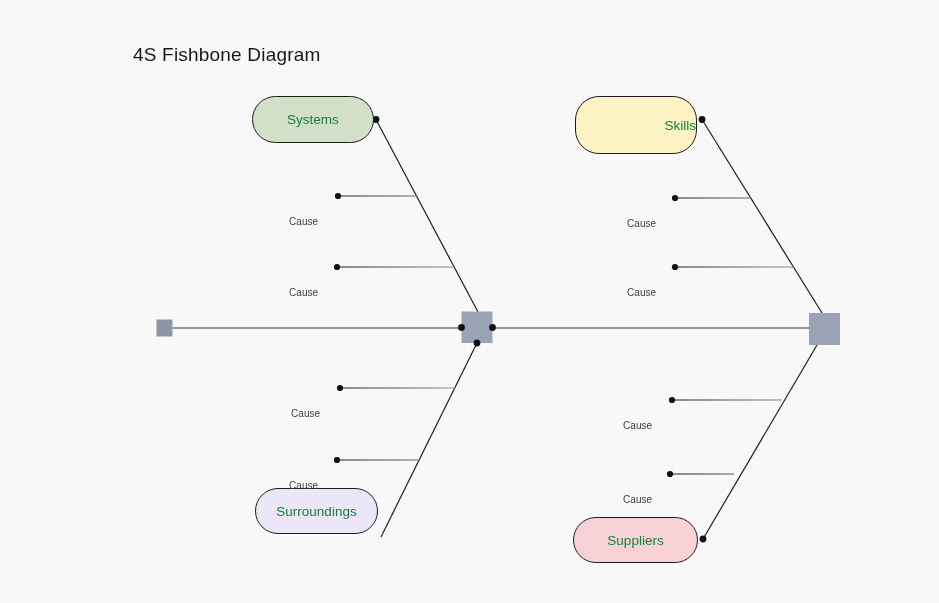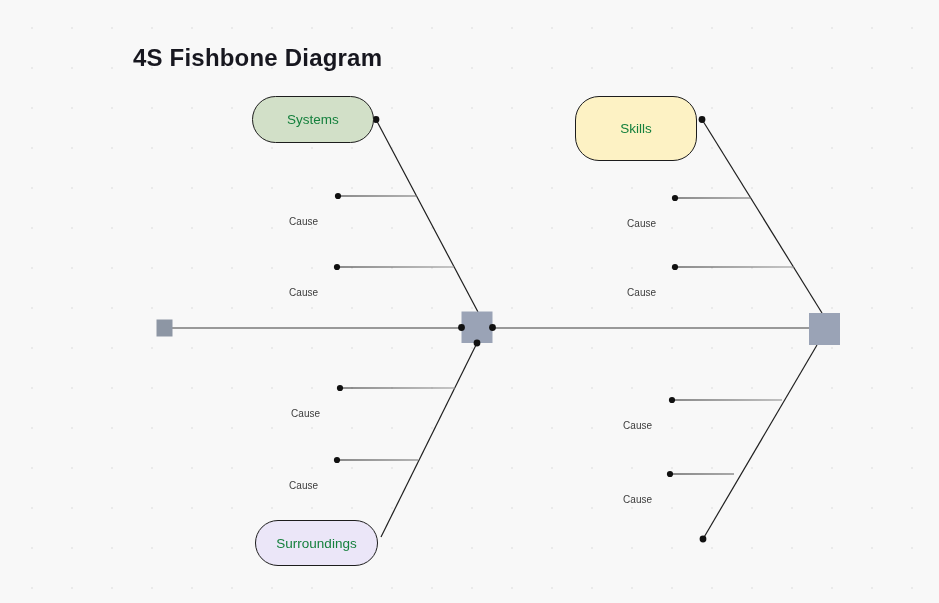--- a/index.html
+++ b/index.html
@@ -9,32 +9,32 @@
     background-color:#f8f8f8;
     background-image:radial-gradient(circle,#eaeaea 1.1px,transparent 1.2px);
     background-size:40px 40px;
     background-position:12px 8px;
     font-family:"Liberation Sans",sans-serif;
     overflow:hidden;
   }
   .wires{position:absolute;left:0;top:0;}
   .title{
     position:absolute;left:133px;top:44px;
-    font-size:24px;font-weight:700;color:#17171f;letter-spacing:.2px;
+    font-size:19px;font-weight:400;color:#17171f;letter-spacing:.2px;
   }
   .pill{
     position:absolute;
     border:1.5px solid #1d1d1d;border-radius:24px;
     display:flex;align-items:center;justify-content:center;
     font-size:13.5px;color:#15803d;
     box-sizing:border-box;
   }
   .pill-systems{left:252px;top:96px;width:122px;height:47px;}
-  .pill-skills{left:575px;top:96px;width:122px;height:65px;}
-  .pill-surroundings{left:255px;top:520px;width:123px;height:46px;}
+  .pill-skills{left:575px;top:96px;width:122px;height:58px;justify-content:flex-end;}
+  .pill-surroundings{left:255px;top:488px;width:123px;height:46px;}
   .pill-suppliers{left:573px;top:517px;width:125px;height:46px;}
   .cause{
     position:absolute;width:50px;text-align:right;
     font-size:10px;line-height:12px;color:#3c3c3c;margin-top:26px;
   }
   .c1{left:268px;top:190px;}
   .c2{left:268px;top:261px;}
   .c3{left:270px;top:382px;}
   .c4{left:268px;top:454px;}
   .c5{left:606px;top:192px;}
@@ -99,20 +99,23 @@
 
   <div class="pill pill-systems" style="background-color: rgb(210, 224, 200);">
     <span>Systems</span>
   </div>
   <div class="pill pill-skills" style="background-color: rgb(253, 242, 196);">
     <span>Skills</span>
   </div>
   <div class="pill pill-surroundings" style="background-color: rgb(235, 230, 248);">
     <span>Surroundings</span>
   </div>
+  <div class="pill pill-suppliers" style="background-color: rgb(248, 210, 214);">
+    <span>Suppliers</span>
+  </div>
 
   <div class="cause c1">Cause</div>
   <div class="cause c2">Cause</div>
   <div class="cause c3">Cause</div>
   <div class="cause c4">Cause</div>
   <div class="cause c5">Cause</div>
   <div class="cause c6">Cause</div>
   <div class="cause c7">Cause</div>
   <div class="cause c8">Cause</div>
 

